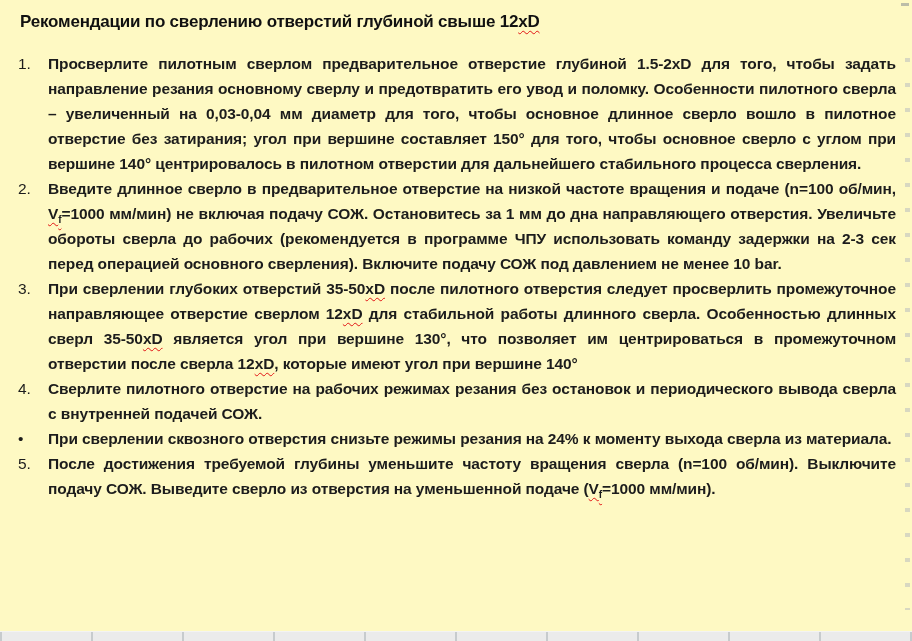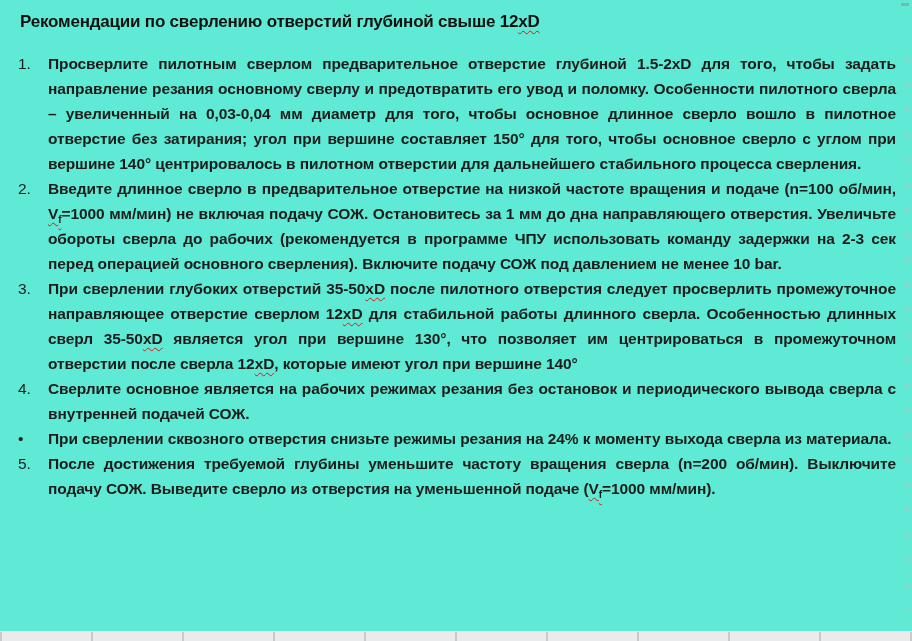--- a/index.html
+++ b/index.html
@@ -1,19 +1,19 @@
 <!DOCTYPE html>
 <html lang="ru"><head>
 <meta charset="utf-8">
 <style>
   html,body{margin:0;padding:0;background:#fff;}
   .page{
     position:relative;
     width:912px;height:641px;
-    background:#5eead4;
+    background:#fef9c3;
     overflow:hidden;
     font-family:"Liberation Sans",sans-serif;
     color:#1c1c1c;
   }
   .doc{
     padding:10px 16px 0 18px;
   }
   .title{
     font-size:17px;
     font-weight:bold;
@@ -95,28 +95,28 @@
         <div class="item">
           <span class="marker">2.</span>
           <div class="itext"><span>Введите длинное сверло в предварительное отверстие на низкой частоте вращения и подаче (n=100 об/мин, </span><span class="sq">V</span><sub class="subf sq">f</sub><span>=1000 мм/мин) не включая подачу СОЖ. Остановитесь за 1 мм до дна направляющего отверстия. Увеличьте обороты сверла до рабочих (рекомендуется в программе ЧПУ использовать команду задержки на 2-3 сек перед операцией основного сверления). Включите подачу СОЖ под давлением не менее 10 bar.</span></div>
         </div>
         <div class="item">
           <span class="marker">3.</span>
           <div class="itext"><span>При сверлении глубоких отверстий 35-50</span><span class="sq">xD</span><span> после пилотного отверстия следует просверлить промежуточное направляющее отверстие сверлом 12</span><span class="sq">xD</span><span> для стабильной работы длинного сверла. Особенностью длинных сверл 35-50</span><span class="sq">xD</span><span> является угол при вершине 130°, что позволяет им центрироваться в промежуточном отверстии после сверла 12</span><span class="sq">xD</span><span>, которые имеют угол при вершине 140°</span></div>
         </div>
         <div class="item">
           <span class="marker">4.</span>
-          <div class="itext"><span>Сверлите основное является на рабочих режимах резания без остановок и периодического вывода сверла с внутренней подачей СОЖ.</span></div>
+          <div class="itext"><span>Сверлите пилотного отверстие на рабочих режимах резания без остановок и периодического вывода сверла с внутренней подачей СОЖ.</span></div>
         </div>
         <div class="item">
           <span class="marker">•</span>
           <div class="itext"><span>При сверлении сквозного отверстия снизьте режимы резания на 24% к моменту выхода сверла из материала.</span></div>
         </div>
         <div class="item">
           <span class="marker">5.</span>
-          <div class="itext"><span>После достижения требуемой глубины уменьшите частоту вращения сверла (n=200 об/мин). Выключите подачу СОЖ. Выведите сверло из отверстия на уменьшенной подаче (</span><span class="sq">V</span><sub class="subf sq">f</sub><span>=1000 мм/мин).</span></div>
+          <div class="itext"><span>После достижения требуемой глубины уменьшите частоту вращения сверла (n=100 об/мин). Выключите подачу СОЖ. Выведите сверло из отверстия на уменьшенной подаче (</span><span class="sq">V</span><sub class="subf sq">f</sub><span>=1000 мм/мин).</span></div>
         </div>
       </div>
   </div>
   <div class="edge-dashes"></div>
   <div class="corner-dash"></div>
   <div class="bottom-strip"></div>
 </div>
 
 </body></html>

